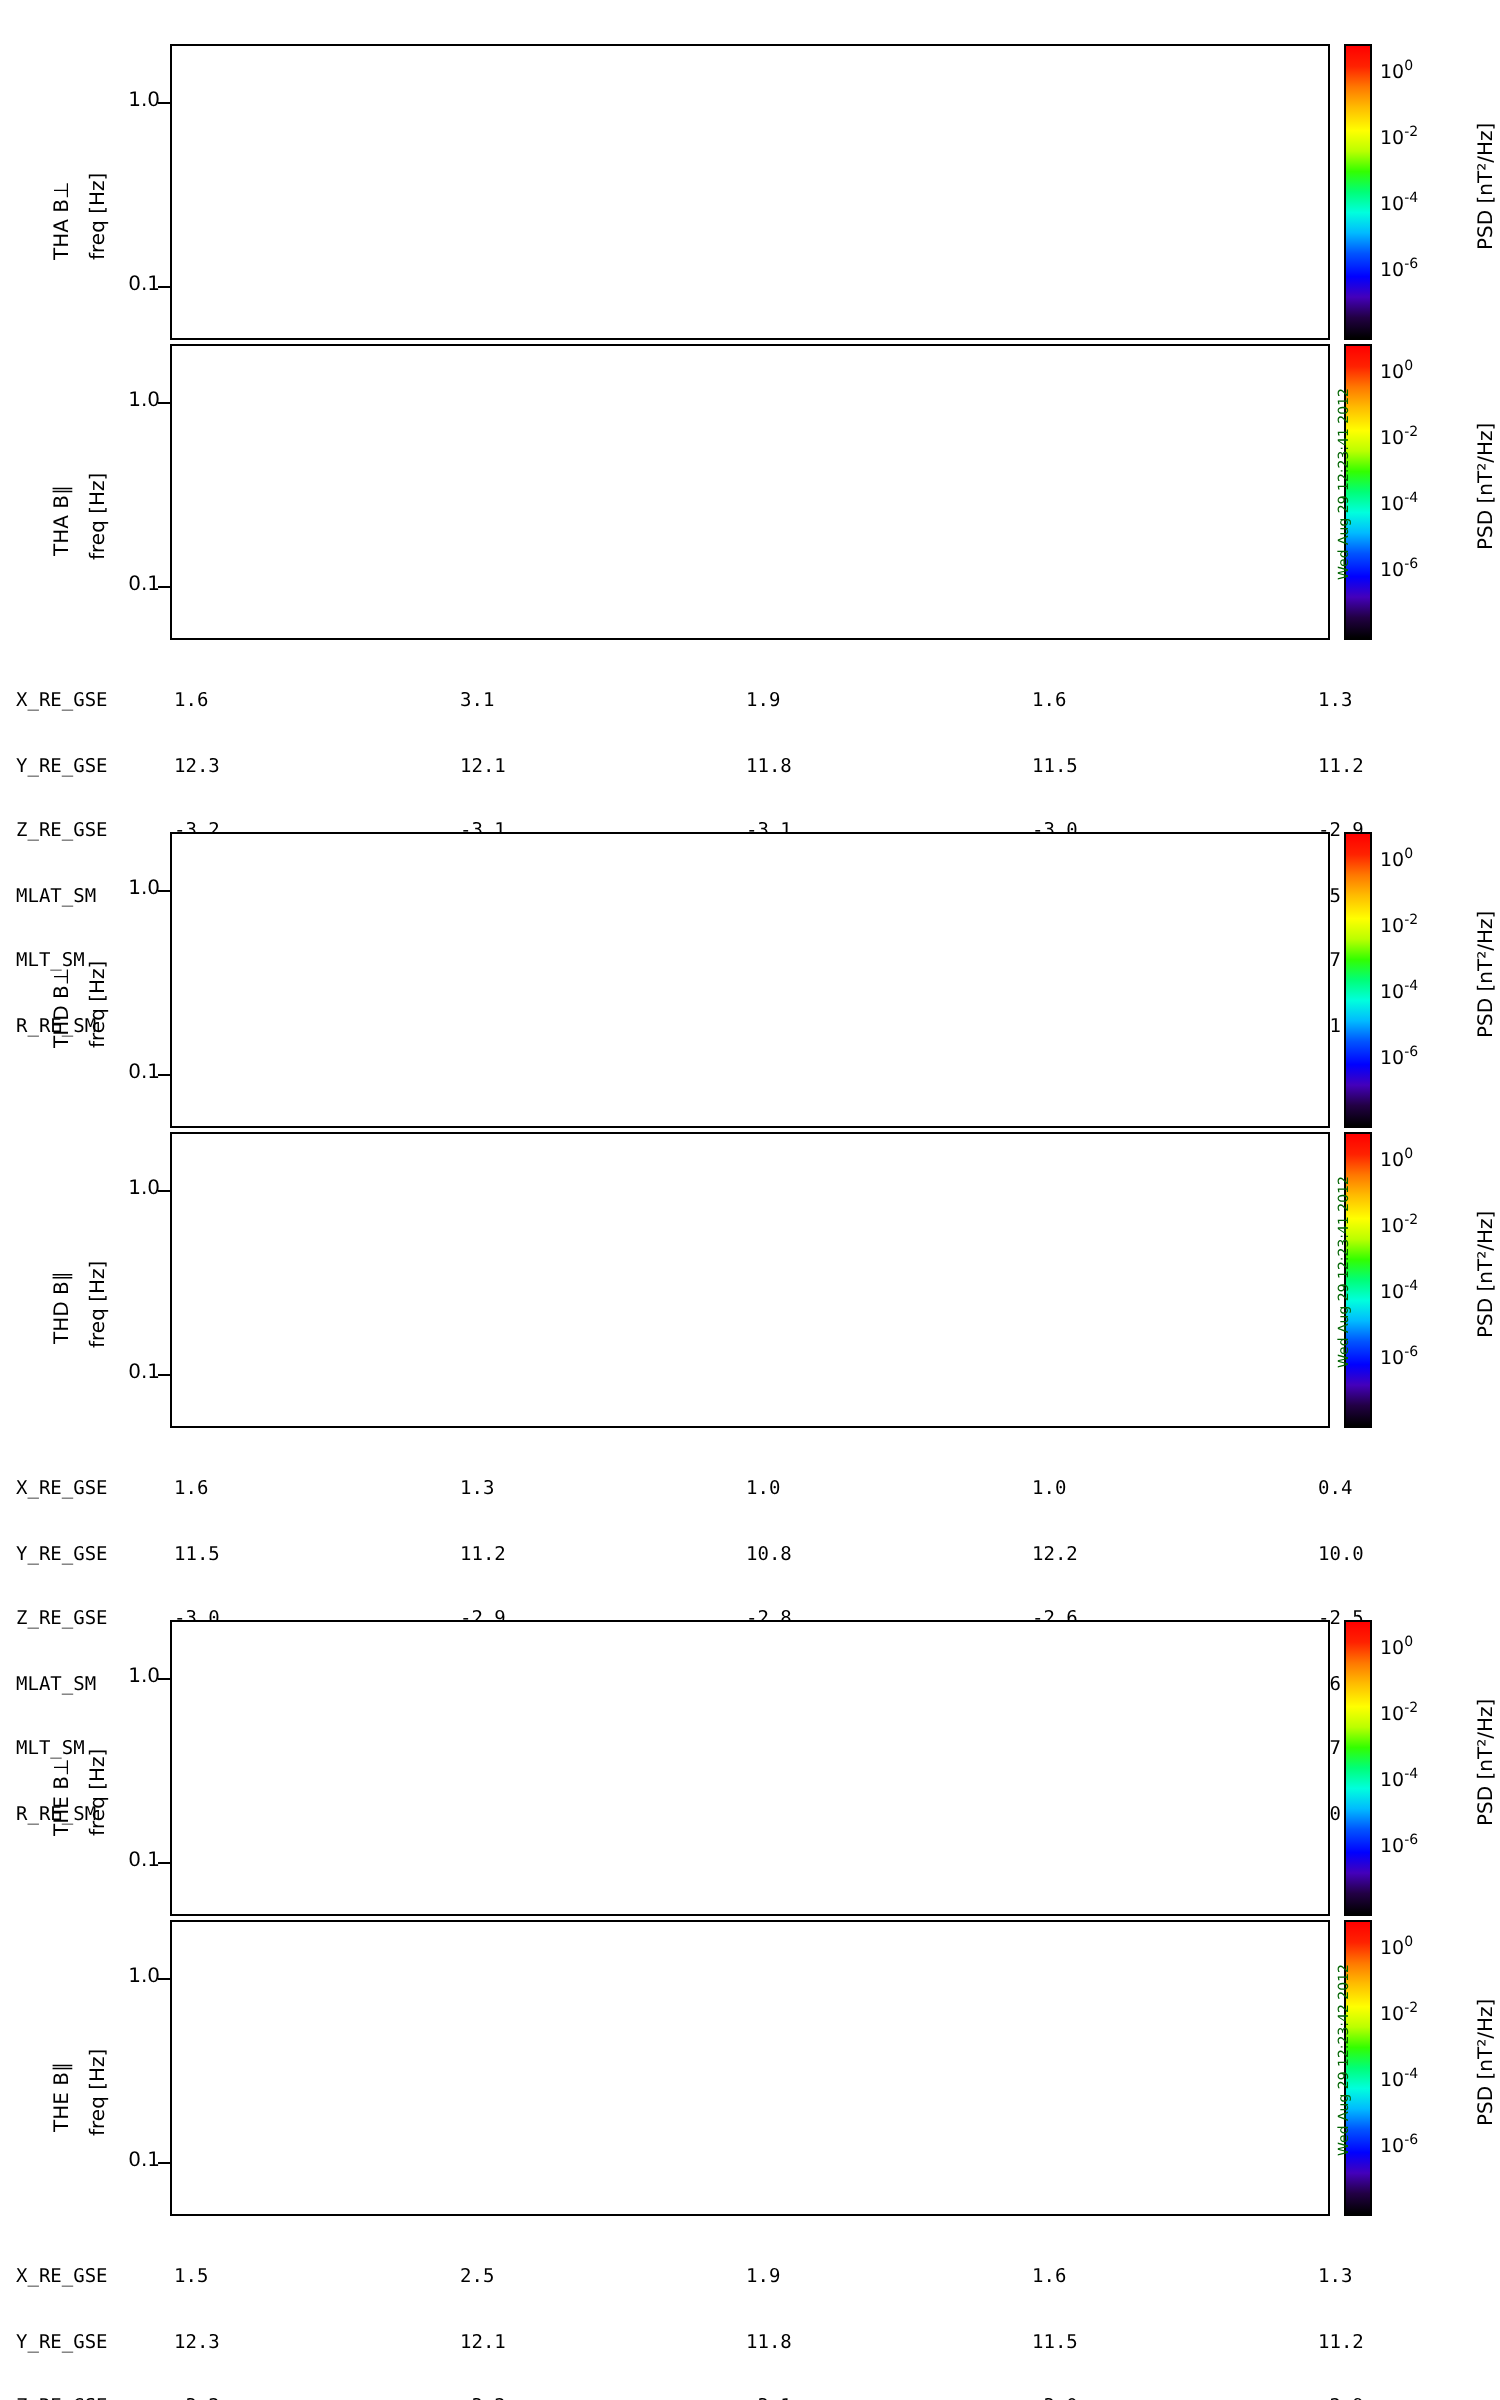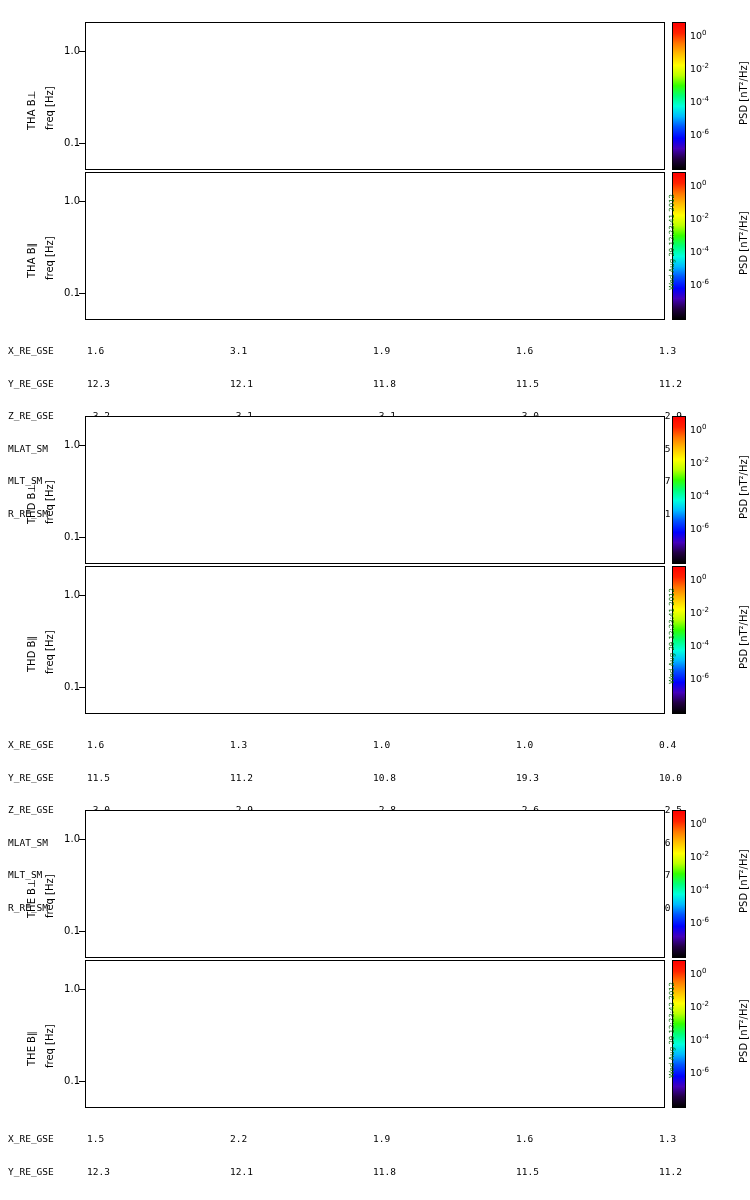--- a/index.html
+++ b/index.html
@@ -92,21 +92,21 @@
   <div class="cbar" style="left:672px;top:566px;width:14px;height:148px;background:linear-gradient(to bottom,#ff0000 0%,#ff2200 7%,#ff7700 14%,#ffbb00 21%,#ffff00 29%,#bbff00 36%,#33ff00 43%,#00ff77 50%,#00ffdd 57%,#00bbff 64%,#0055ff 71%,#0000ff 79%,#4400bb 86%,#220044 93%,#000000 100%);"></div>
   <div class="cbarlab" style="left:690px;top:573px;"><span>10</span><sup>0</sup></div>
   <div class="cbarlab" style="left:690px;top:606px;"><span>10</span><sup>-2</sup></div>
   <div class="cbarlab" style="left:690px;top:639px;"><span>10</span><sup>-4</sup></div>
   <div class="cbarlab" style="left:690px;top:672px;"><span>10</span><sup>-6</sup></div>
   <div class="cbartitle" style="left:738px;top:669px;">PSD [nT²/Hz]</div>
   <div class="datestamp" style="left:668px;top:684px;">Wed Aug 29 12:23:41 2012</div>
 
   <div class="axblock" style="left:8px;top:717px;width:740px;">
     <div class="axrow"><span class="axname">X_RE_GSE</span><span class="axval" style="left:79px;">1.6</span><span class="axval" style="left:222px;">1.3</span><span class="axval" style="left:365px;">1.0</span><span class="axval" style="left:508px;">1.0</span><span class="axval" style="left:651px;">0.4</span></div>
-    <div class="axrow"><span class="axname">Y_RE_GSE</span><span class="axval" style="left:79px;">11.5</span><span class="axval" style="left:222px;">11.2</span><span class="axval" style="left:365px;">10.8</span><span class="axval" style="left:508px;">19.3</span><span class="axval" style="left:651px;">10.0</span></div>
+    <div class="axrow"><span class="axname">Y_RE_GSE</span><span class="axval" style="left:79px;">11.5</span><span class="axval" style="left:222px;">11.2</span><span class="axval" style="left:365px;">10.8</span><span class="axval" style="left:508px;">12.2</span><span class="axval" style="left:651px;">10.0</span></div>
     <div class="axrow"><span class="axname">Z_RE_GSE</span><span class="axval" style="left:79px;">-3.0</span><span class="axval" style="left:222px;">-2.9</span><span class="axval" style="left:365px;">-2.8</span><span class="axval" style="left:508px;">-2.6</span><span class="axval" style="left:651px;">-2.5</span></div>
     <div class="axrow"><span class="axname">MLAT_SM</span><span class="axval" style="left:79px;">-1.6</span><span class="axval" style="left:222px;">-2.9</span><span class="axval" style="left:365px;">-4.1</span><span class="axval" style="left:508px;">-5.3</span><span class="axval" style="left:651px;">-6.4</span></div>
     <div class="axrow"><span class="axname">MLT_SM</span><span class="axval" style="left:79px;">17.5</span><span class="axval" style="left:222px;">17.5</span><span class="axval" style="left:365px;">17.6</span><span class="axval" style="left:508px;">17.7</span><span class="axval" style="left:651px;">17.8</span></div>
     <div class="axrow"><span class="axname">R_RE_SM</span><span class="axval" style="left:79px;">12.0</span><span class="axval" style="left:222px;">11.6</span><span class="axval" style="left:365px;">11.2</span><span class="axval" style="left:508px;">10.8</span><span class="axval" style="left:651px;">10.3</span></div>
   </div>
 
   <div class="panel" style="left:85px;top:810px;width:580px;height:148px;"></div>
   <div class="ylab" style="left:26px;top:918px;">THE B⊥</div>
   <div class="ylab" style="left:44px;top:918px;">freq [Hz]</div>
   <div class="ytick" style="left:52px;top:833px;width:28px;">1.0</div>
@@ -131,21 +131,21 @@
 
   <div class="cbar" style="left:672px;top:960px;width:14px;height:148px;background:linear-gradient(to bottom,#ff0000 0%,#ff2200 7%,#ff7700 14%,#ffbb00 21%,#ffff00 29%,#bbff00 36%,#33ff00 43%,#00ff77 50%,#00ffdd 57%,#00bbff 64%,#0055ff 71%,#0000ff 79%,#4400bb 86%,#220044 93%,#000000 100%);"></div>
   <div class="cbarlab" style="left:690px;top:967px;"><span>10</span><sup>0</sup></div>
   <div class="cbarlab" style="left:690px;top:1000px;"><span>10</span><sup>-2</sup></div>
   <div class="cbarlab" style="left:690px;top:1033px;"><span>10</span><sup>-4</sup></div>
   <div class="cbarlab" style="left:690px;top:1066px;"><span>10</span><sup>-6</sup></div>
   <div class="cbartitle" style="left:738px;top:1063px;">PSD [nT²/Hz]</div>
   <div class="datestamp" style="left:668px;top:1078px;">Wed Aug 29 12:23:42 2012</div>
 
   <div class="axblock" style="left:8px;top:1111px;width:740px;">
-    <div class="axrow"><span class="axname">X_RE_GSE</span><span class="axval" style="left:79px;">1.5</span><span class="axval" style="left:222px;">2.2</span><span class="axval" style="left:365px;">1.9</span><span class="axval" style="left:508px;">1.6</span><span class="axval" style="left:651px;">1.3</span></div>
+    <div class="axrow"><span class="axname">X_RE_GSE</span><span class="axval" style="left:79px;">1.5</span><span class="axval" style="left:222px;">2.5</span><span class="axval" style="left:365px;">1.9</span><span class="axval" style="left:508px;">1.6</span><span class="axval" style="left:651px;">1.3</span></div>
     <div class="axrow"><span class="axname">Y_RE_GSE</span><span class="axval" style="left:79px;">12.3</span><span class="axval" style="left:222px;">12.1</span><span class="axval" style="left:365px;">11.8</span><span class="axval" style="left:508px;">11.5</span><span class="axval" style="left:651px;">11.2</span></div>
     <div class="axrow"><span class="axname">Z_RE_GSE</span><span class="axval" style="left:79px;">-3.2</span><span class="axval" style="left:222px;">-3.2</span><span class="axval" style="left:365px;">-3.1</span><span class="axval" style="left:508px;">-3.0</span><span class="axval" style="left:651px;">-2.9</span></div>
     
     
     
     
     
   </div>
 
 </div>

